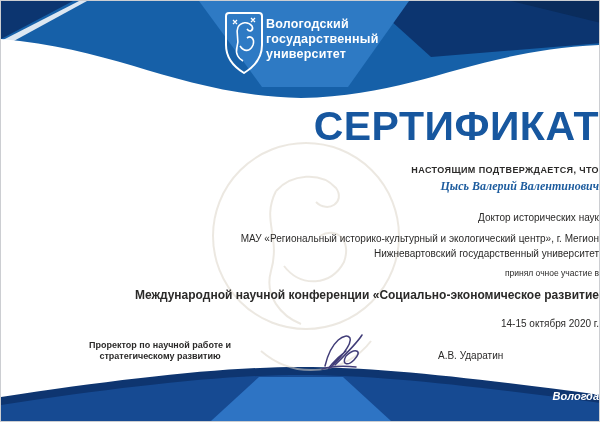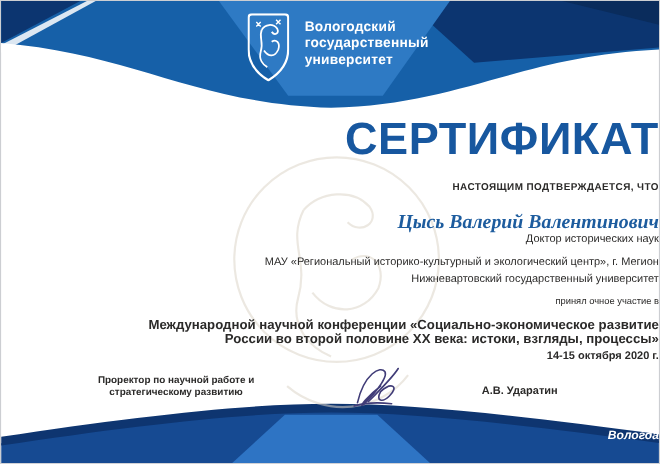--- a/index.html
+++ b/index.html
@@ -20,45 +20,45 @@
   .f-dark   { fill:var(--banner-dark,#0c3570); }
   .f-darker { fill:var(--banner-darker,#0a2c5c); }
   .f-bmain  { fill:var(--bottom-main,#164a92); }
   .f-bedge  { fill:var(--bottom-edge,#0e3570); }
   .f-blight { fill:var(--bottom-light,#2e74c4); }
 
   
   .logo-block { left:224px; top:11px; display:flex; align-items:flex-start; }
   .emblem { width:38px; height:62px; }
   .emblem path { stroke:#ffffff; fill:none; }
-  .uni-name { margin-left:14px; padding-top:5px; color:#fff; font-weight:bold;
+  .uni-name { margin-left:3px; padding-top:5px; color:#fff; font-weight:bold;
               font-size:12.5px; line-height:15px; letter-spacing:.2px; }
   .uni-name span { display:block; }
 
   
   .title   { top:102px; font-size:41px; line-height:46px; font-weight:bold;
              color:var(--title-blue,#17579f); letter-spacing:.5px; }
   .confirm { top:164px; font-size:9px; letter-spacing:.4px; font-weight:600;padding-left:44px; }
-  .name    { top:190px; font-family:"Liberation Serif", serif; font-style:italic;
-             font-weight:bold; font-size:18px; color:var(--name-blue,#1d5c9e); }
+  .name    { top:178px; font-family:"Liberation Serif", serif; font-style:italic;
+             font-weight:bold; font-size:12px; color:var(--name-blue,#1d5c9e); }
   .degree  { top:211px; font-size:10px;margin-left:34px; }
   .aff1    { top:232px; font-size:10px; }
   .aff2    { top:247px; font-size:10px; }
   .part    { top:267px; font-size:8.5px; }
   .event   { top:288px; font-size:12px; font-weight:bold; line-height:13px; }
   .event span { display:block; }
-  .dates   { top:317px; font-size:10px; font-weight:bold; }
+  .dates   { top:317px; font-size:10px; font-weight:normal; }
 
   .signer-title { left:88px; top:339px; font-size:9px; font-weight:bold;
                   line-height:11px; text-align:center; }
   .signer-title span { display:block; }
   .signature { left:315px; top:329px; }
   .signature path { stroke:var(--signature-ink,#413d78); fill:none;
                     stroke-width:1.5; stroke-linecap:round; }
-  .signer-name { left:437px; top:349px; font-size:10px; font-weight:bold; text-align:right;
+  .signer-name { left:437px; top:349px; font-size:10px; font-weight:normal; text-align:right;
                  position:absolute; color:var(--text-dark,#2b2a29); }
 
   .city { top:389px; font-size:11px; font-weight:600; font-style:italic; color:#ffffff; z-index:3; }
 
   
   .watermark { left:205px; top:135px; z-index:1; opacity:.55; }
   .watermark path, .watermark circle { stroke:var(--watermark,#ddd6ca); fill:none; stroke-width:2; }
   .z2 { z-index:2; }
 </style>
 </head>
@@ -100,21 +100,20 @@
 
   <div class="line title z2">СЕРТИФИКАТ</div>
   <div class="line confirm z2">НАСТОЯЩИМ ПОДТВЕРЖДАЕТСЯ, ЧТО</div>
   <div class="line name z2">Цысь Валерий Валентинович</div>
   <div class="line degree z2">Доктор исторических наук</div>
   <div class="line aff2 z2">Нижневартовский государственный университет</div>
   <div class="line aff1 z2">МАУ «Региональный историко-культурный и экологический центр», г. Мегион</div>
   <div class="line part z2">принял очное участие в</div>
   <div class="line event z2">
     <span>Международной научной конференции «Социально-экономическое развитие</span>
-    <span>России во второй половине XX века: истоки, взгляды, процессы»</span>
   </div>
   <div class="line dates z2">14-15 октября 2020 г.</div>
 
   <div class="abs signer-title z2">
     <span>Проректор по научной работе и</span>
     <span>стратегическому развитию</span>
   </div>
   <svg class="abs signature z2" width="52" height="42" viewBox="0 0 52 42">
     <path d="M9,36 C15,10 30,2 34,8 C37,14 20,33 14,38 C10,41 18,30 30,21"></path>
     <path d="M19,35 C29,25 43,10 46,5"></path>

